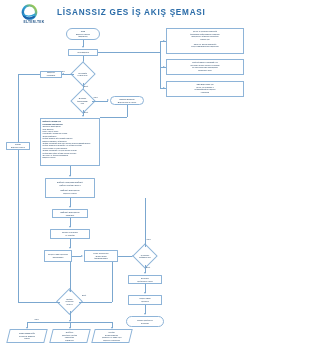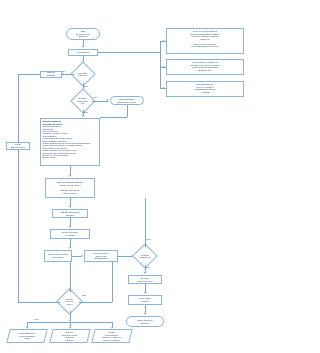--- a/index.html
+++ b/index.html
@@ -106,20 +106,40 @@
     position: absolute;
     font-size: 2.0px; color: #1a3c5e;
     white-space: nowrap;
   }
 </style>
 </head>
 <body>
 
 <div id="root">
 
+  <div class="header">
+    <div class="logo-wrap">
+      <div class="logo-mark">
+        <svg viewBox="0 0 40 36" width="19" height="17">
+          <defs>
+            <linearGradient id="g1" x1="0" y1="1" x2="1" y2="0">
+              <stop offset="0%" stop-color="#1b5fa8"></stop>
+              <stop offset="50%" stop-color="#2e9fd4"></stop>
+              <stop offset="100%" stop-color="#b9d430"></stop>
+            </linearGradient>
+          </defs>
+          <path d="M20 3 A14 14 0 1 1 19.9 3 Z" fill="none" stroke="url(#g1)" stroke-width="5"></path>
+          <path d="M8 26 C13 30 22 31 30 27" fill="none" stroke="#1b5fa8" stroke-width="3.2" stroke-linecap="round"></path>
+          <path d="M6 21 C12 26 22 27 31 22" fill="none" stroke="#2e9fd4" stroke-width="2.6" stroke-linecap="round"></path>
+        </svg>
+      </div>
+      <div class="logo-text">ELTEM-TEK</div>
+    </div>
+    <div class="title">LİSANSSIZ GES İŞ AKIŞ ŞEMASI</div>
+  </div>
 
   <div class="canvas">
 
     <div class="node term" style="left: 66px; top: 2px; width: 34px; height: 12px; white-space: pre-line;">GES
 Başvuru Süreci
 Başlangıç</div>
     <div class="ln v" style="left:82.7px; top:14px; height:7px;"></div>
     <div class="arrow down" style="left:81.6px; top:20px;"></div>
 
     <div class="node proc" style="left:68px; top:22.5px; width:30px; height:7px;">Yerli Başvuru</div>

